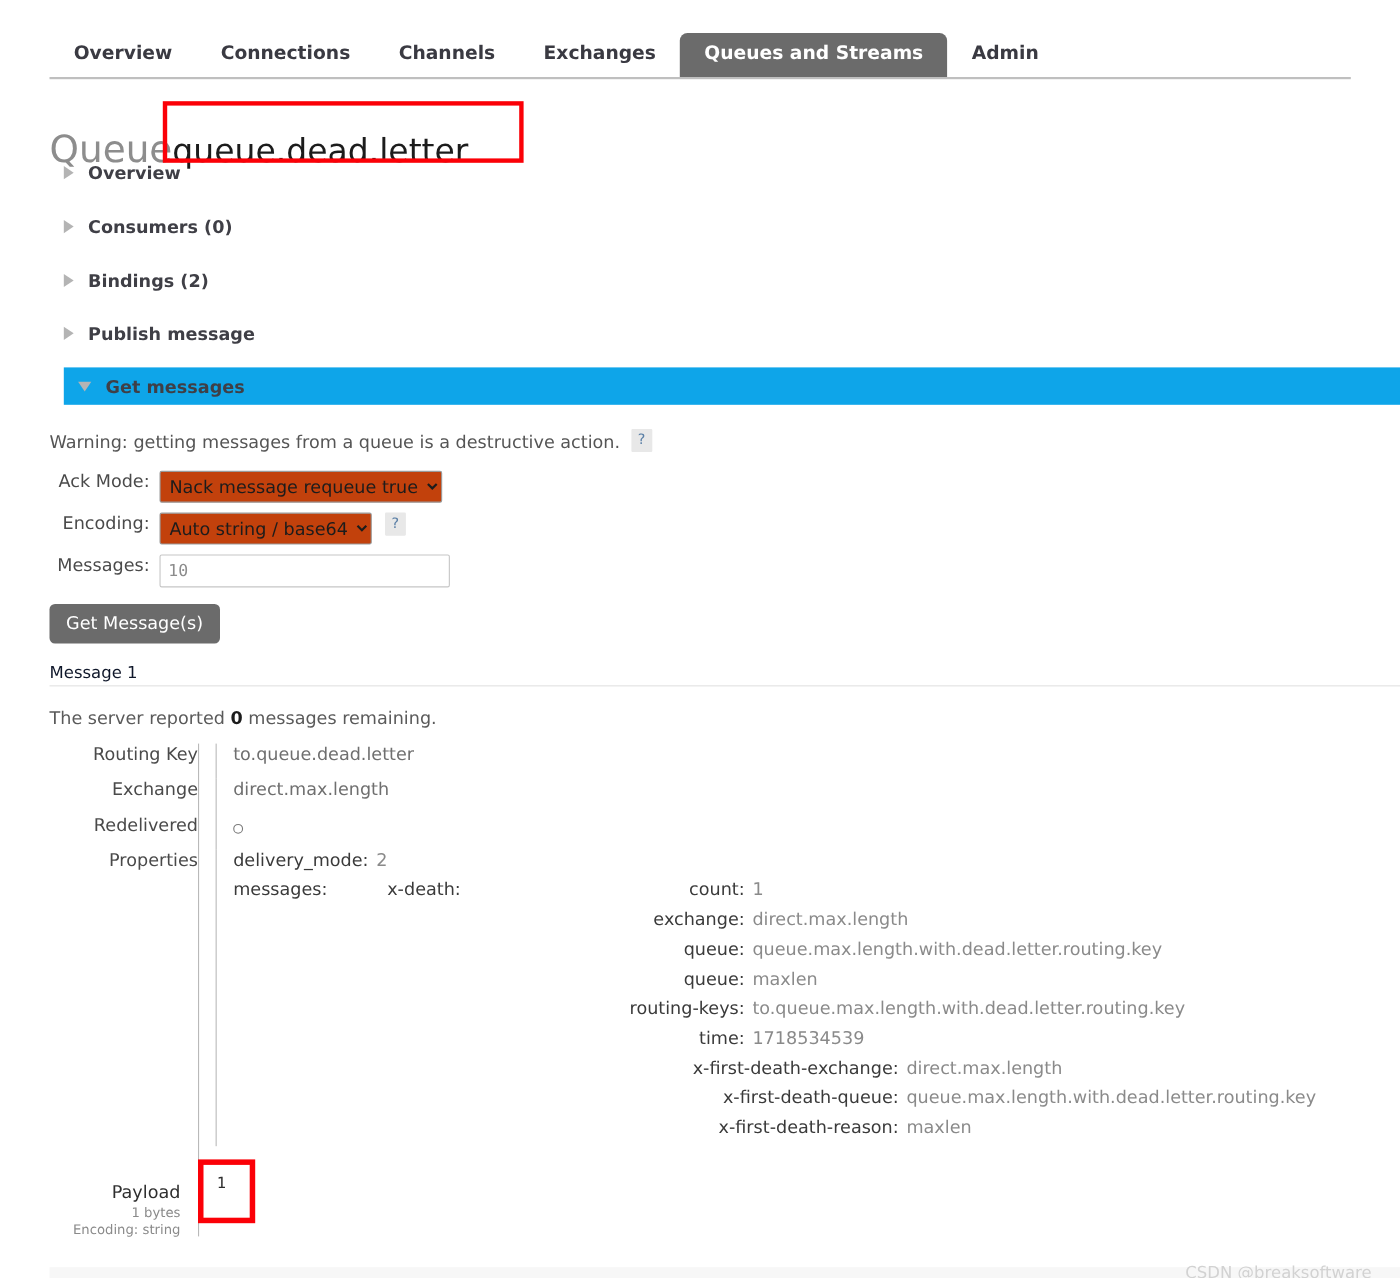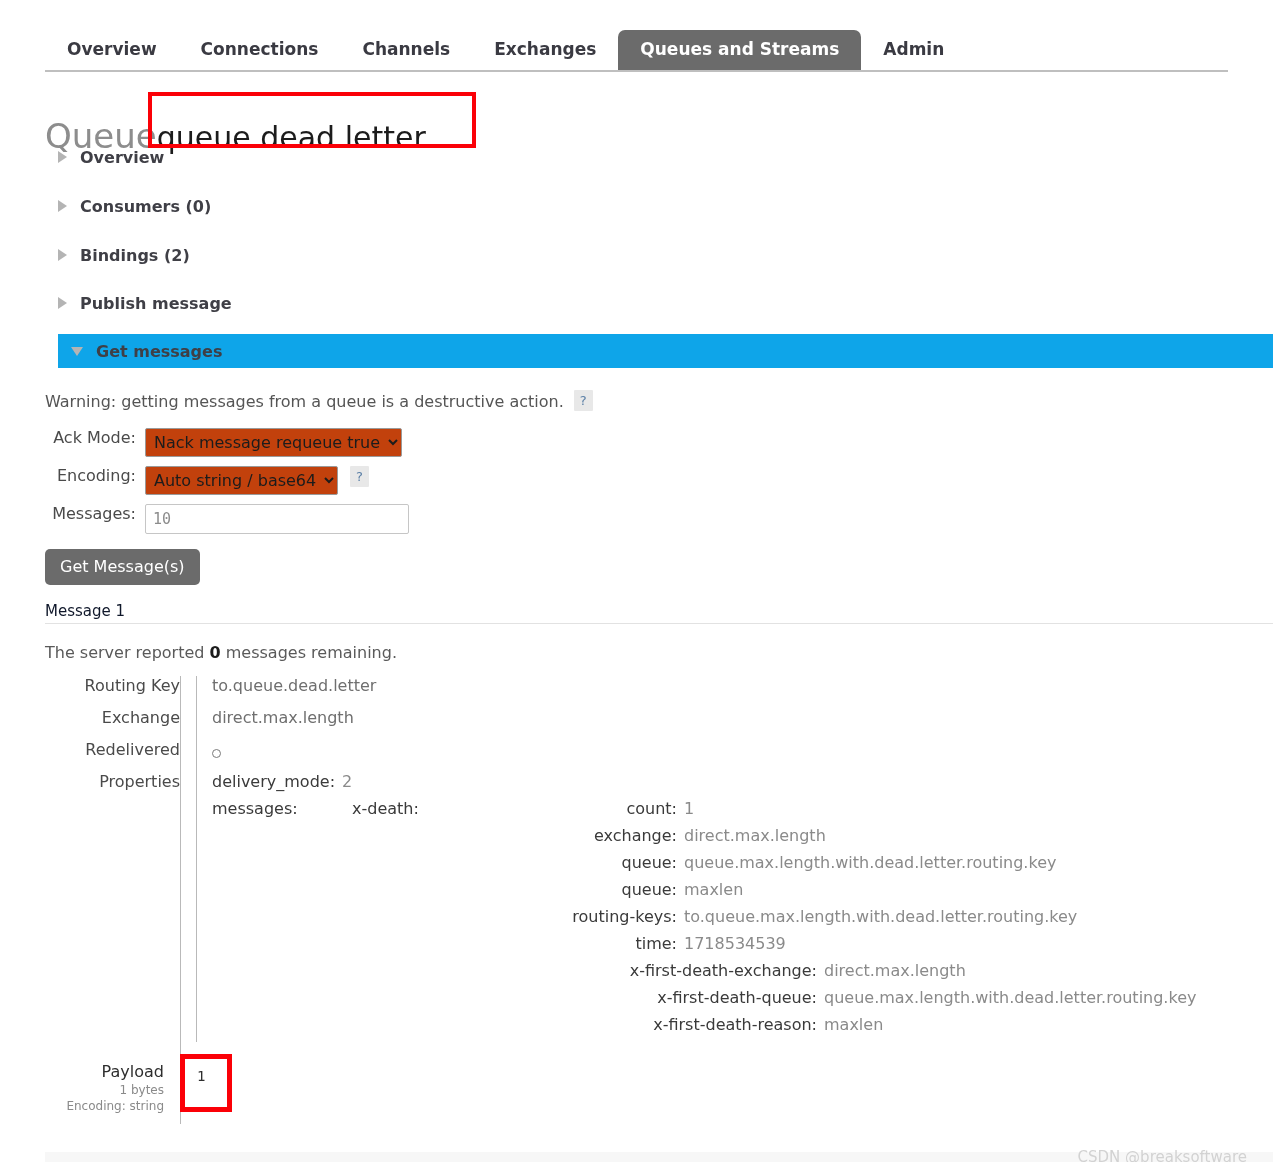--- a/index.html
+++ b/index.html
@@ -286,21 +286,21 @@
   
   .payload-wrap {
     position: absolute;
     left: 45px;
     top: 1058px;
     width: 420px;
   }
   .payload-label {
     position: absolute;
     left: 0;
-    top: 4px;
+    top: 16px;
     width: 135px;
     text-align: right;
     padding-right: 16px;
     box-sizing: border-box;
   }
   .payload-title {
     font-size: 16px;
     color: #2e2e2e;
     line-height: 20px;
   }

